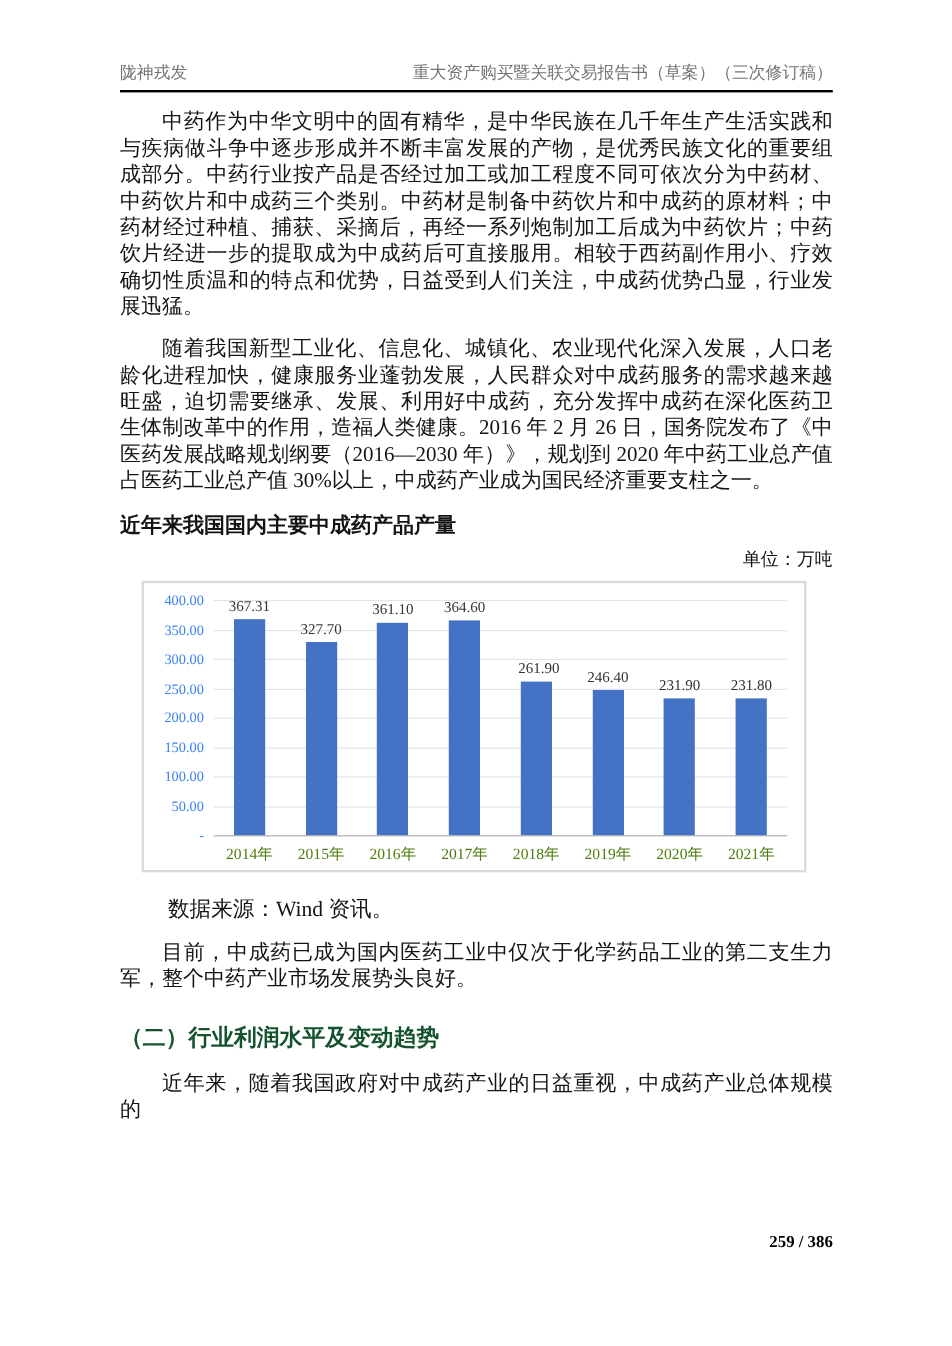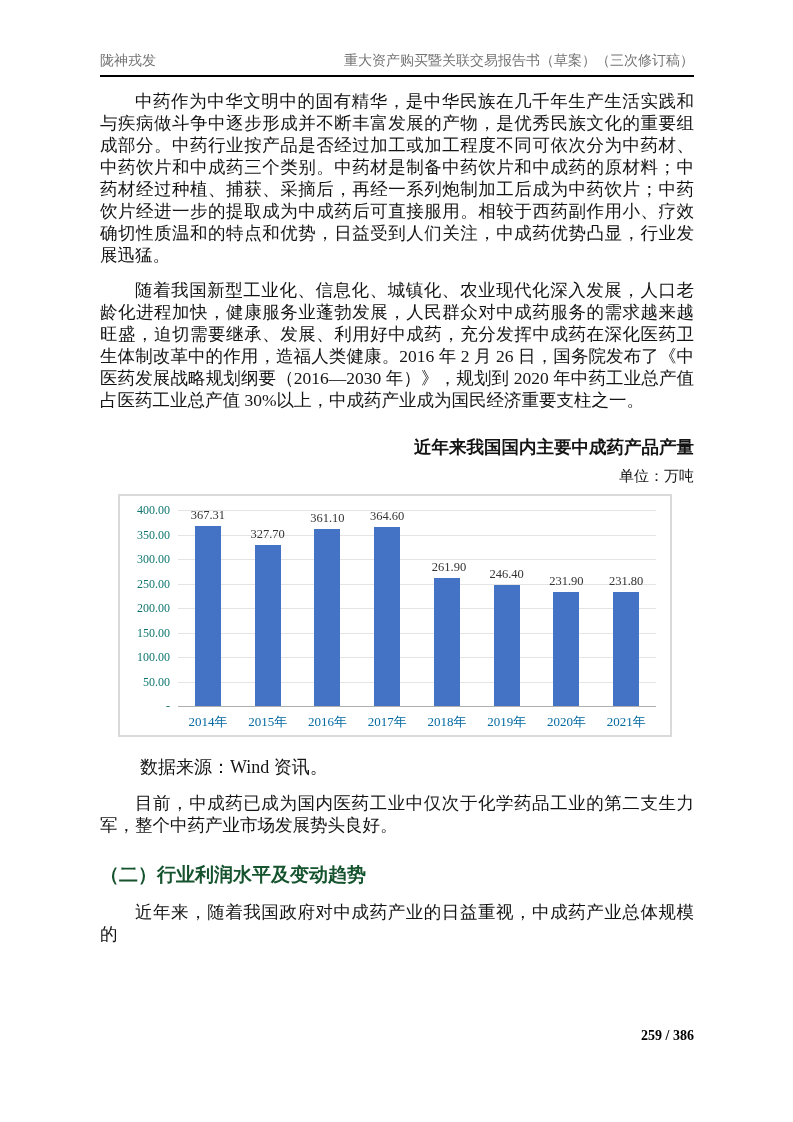--- a/index.html
+++ b/index.html
@@ -10,32 +10,32 @@
   .content { position:absolute; left:100px; top:0; width:594px; }
   .header {
     display:flex; justify-content:space-between; align-items:flex-end;
     margin-top:52px; padding-bottom:5px; border-bottom:2px solid #000;
     font-size:14px; color:#737373;
   }
   .para {
     font-size:17.5px; line-height:22px; text-align:justify; text-indent:2em;
     margin:13px 0 0 0;
   }
-  .chart-title { text-align:right; font-weight:bold; font-size:17.5px; margin-top:24px; }
+  .chart-title { text-align:left; font-weight:bold; font-size:17.5px; margin-top:14px; }
   .unit-label { text-align:right; font-size:15px; margin-top:8px; }
   .chart-box {
     position:relative; box-sizing:border-box; margin:8px 0 0 18px;
     width:554px; height:243px; border:2px solid #dadada; background:#fff;
   }
   .gridline { position:absolute; height:1px; background:#e4e4e4; }
   .axisline { position:absolute; height:1px; background:#aeaeae; }
-  .ytick { position:absolute; left:0; width:50px; text-align:right; font-size:12px; line-height:16px; color:#0f766e; }
+  .ytick { position:absolute; left:0; width:50px; text-align:right; font-size:12px; line-height:16px; color:#3b82f6; }
   .bar { position:absolute; background:#4472C4; }
   .bar-label { position:absolute; width:64px; text-align:center; font-size:12.5px; line-height:18px; color:#333; }
-  .xtick { position:absolute; text-align:center; font-size:13px; line-height:18px; color:#0369a1; }
+  .xtick { position:absolute; text-align:center; font-size:13px; line-height:18px; color:#4d7c0f; }
   .source-note { font-size:18px; margin-top:18px; padding-left:40px; }
   .section-heading {
     font-family:"Liberation Sans","DejaVu Sans",sans-serif;
     font-weight:bold; font-size:19px; margin-top:26px; color:#14532d;
   }
   .footer-page {
     position:absolute; right:99px; top:1028px;
     font-weight:bold; font-size:14px; color:#000;
   }
 </style>

